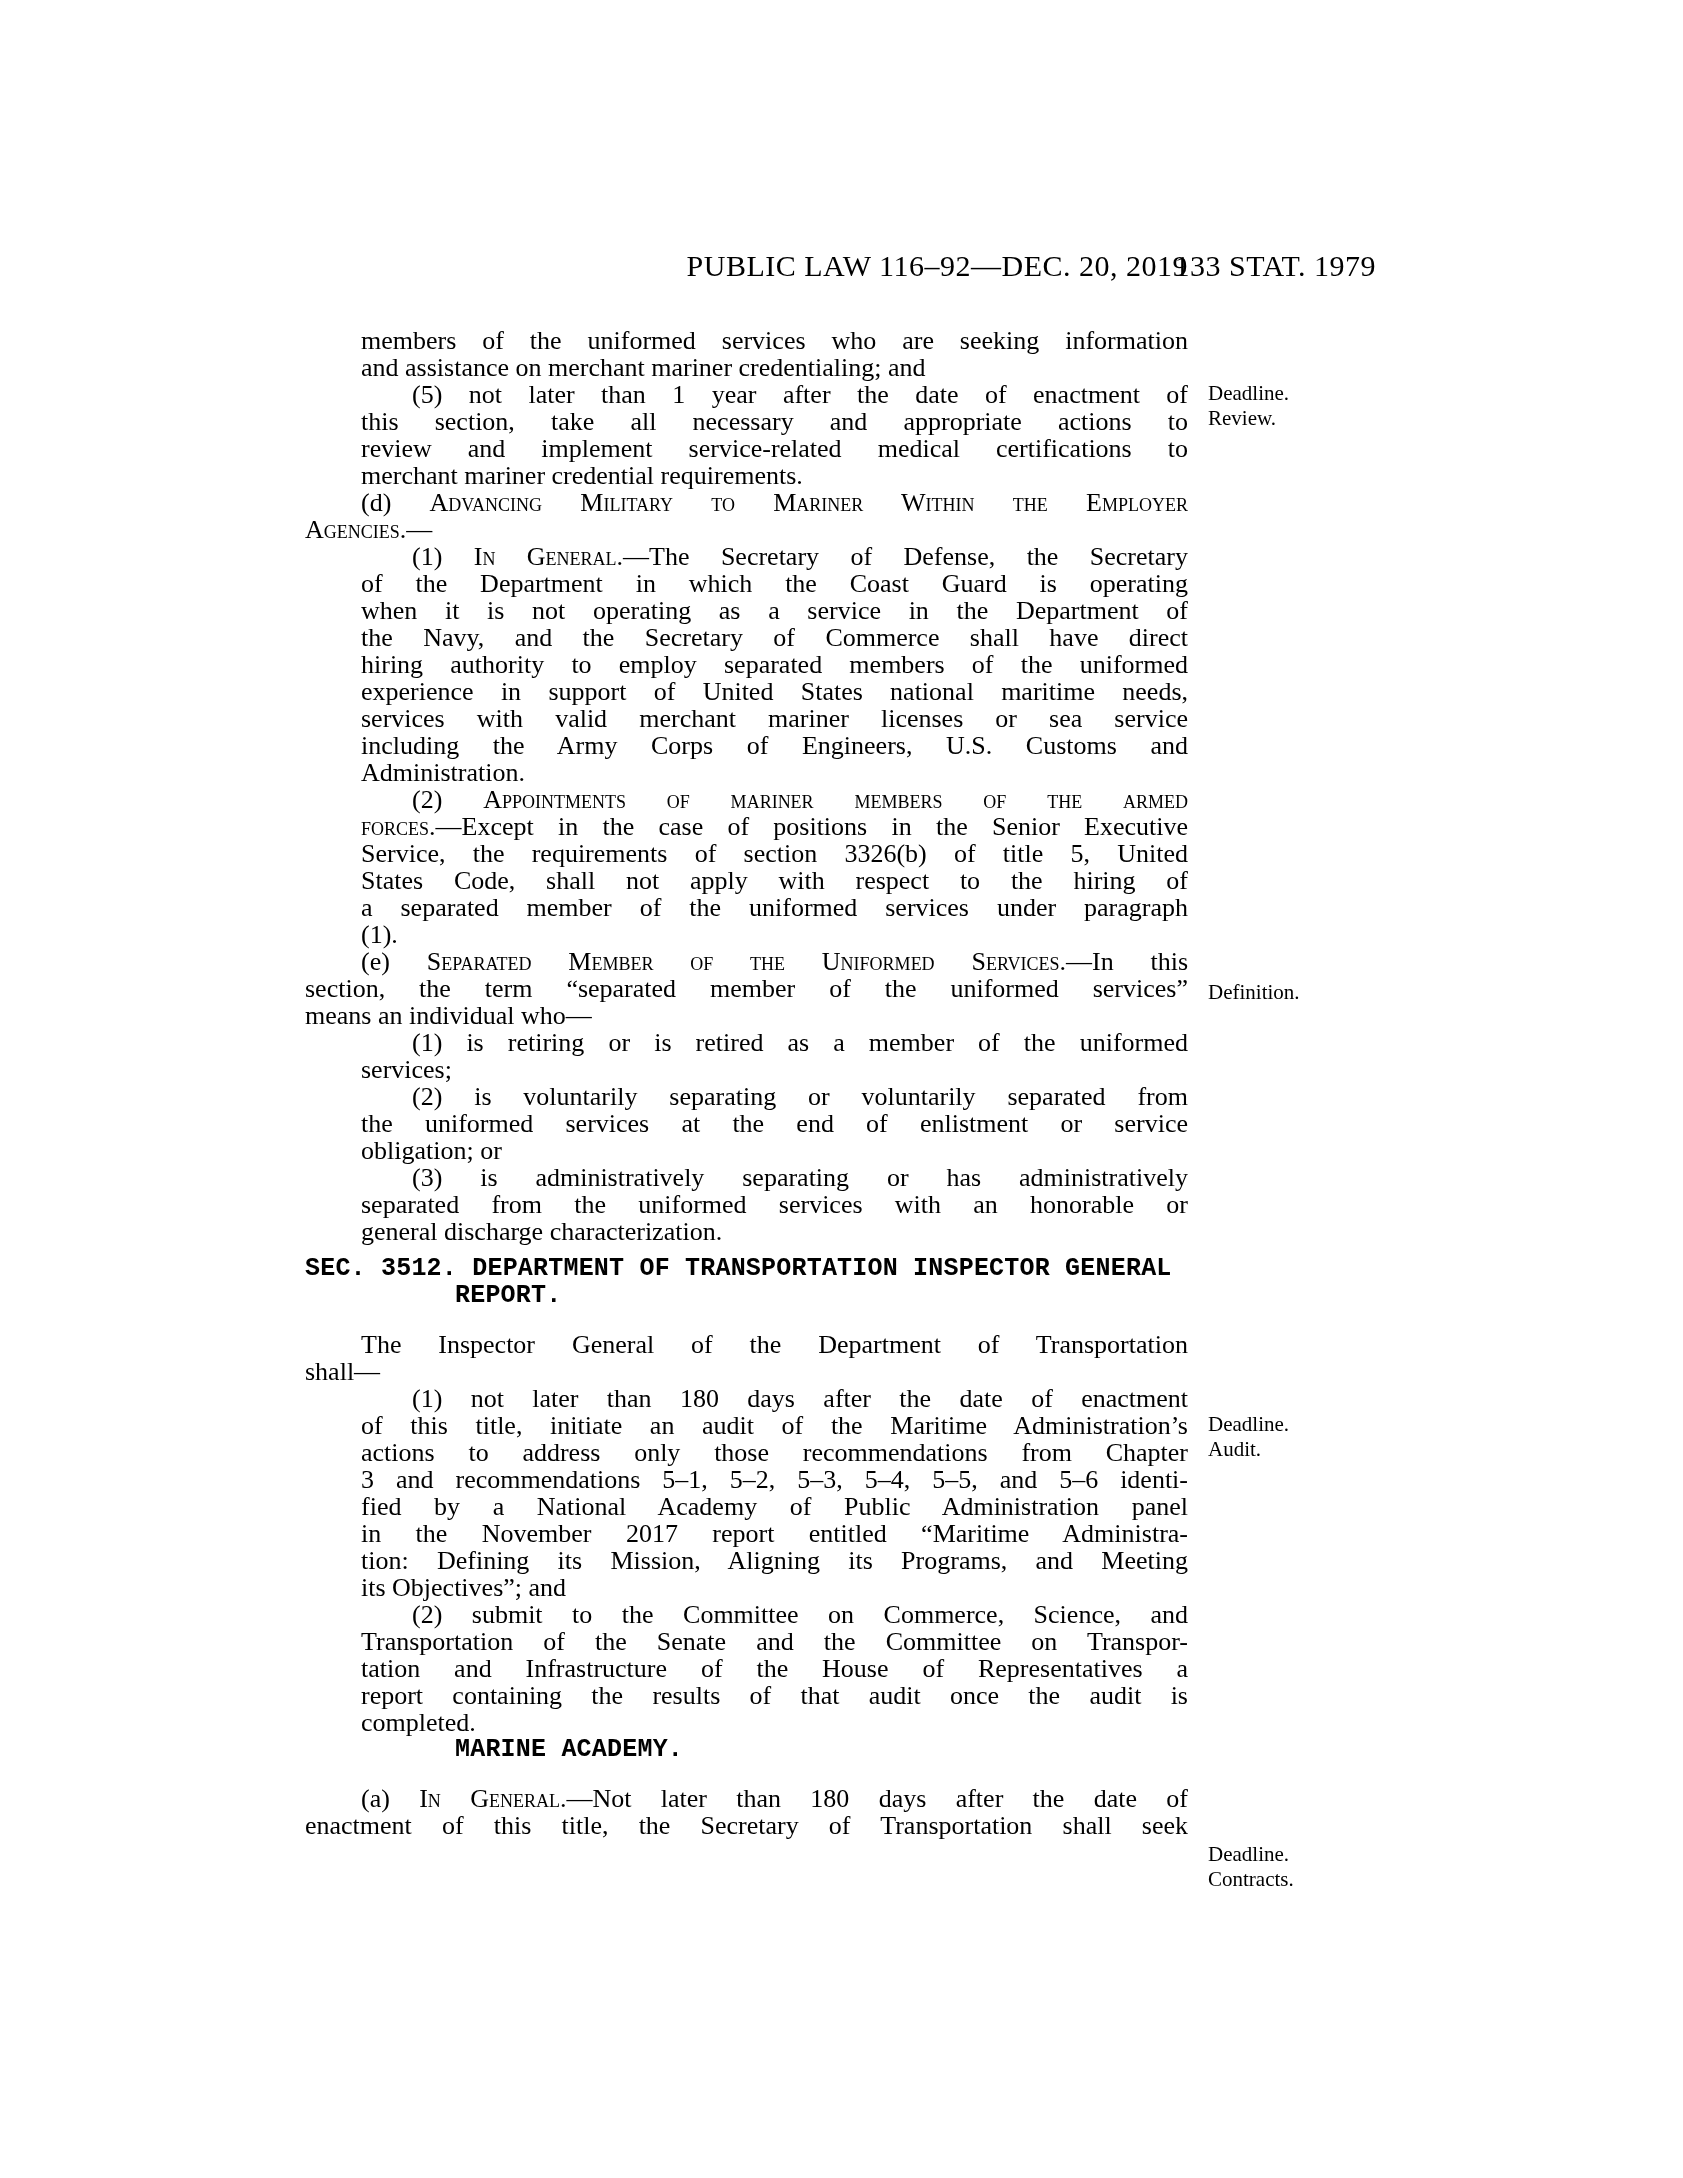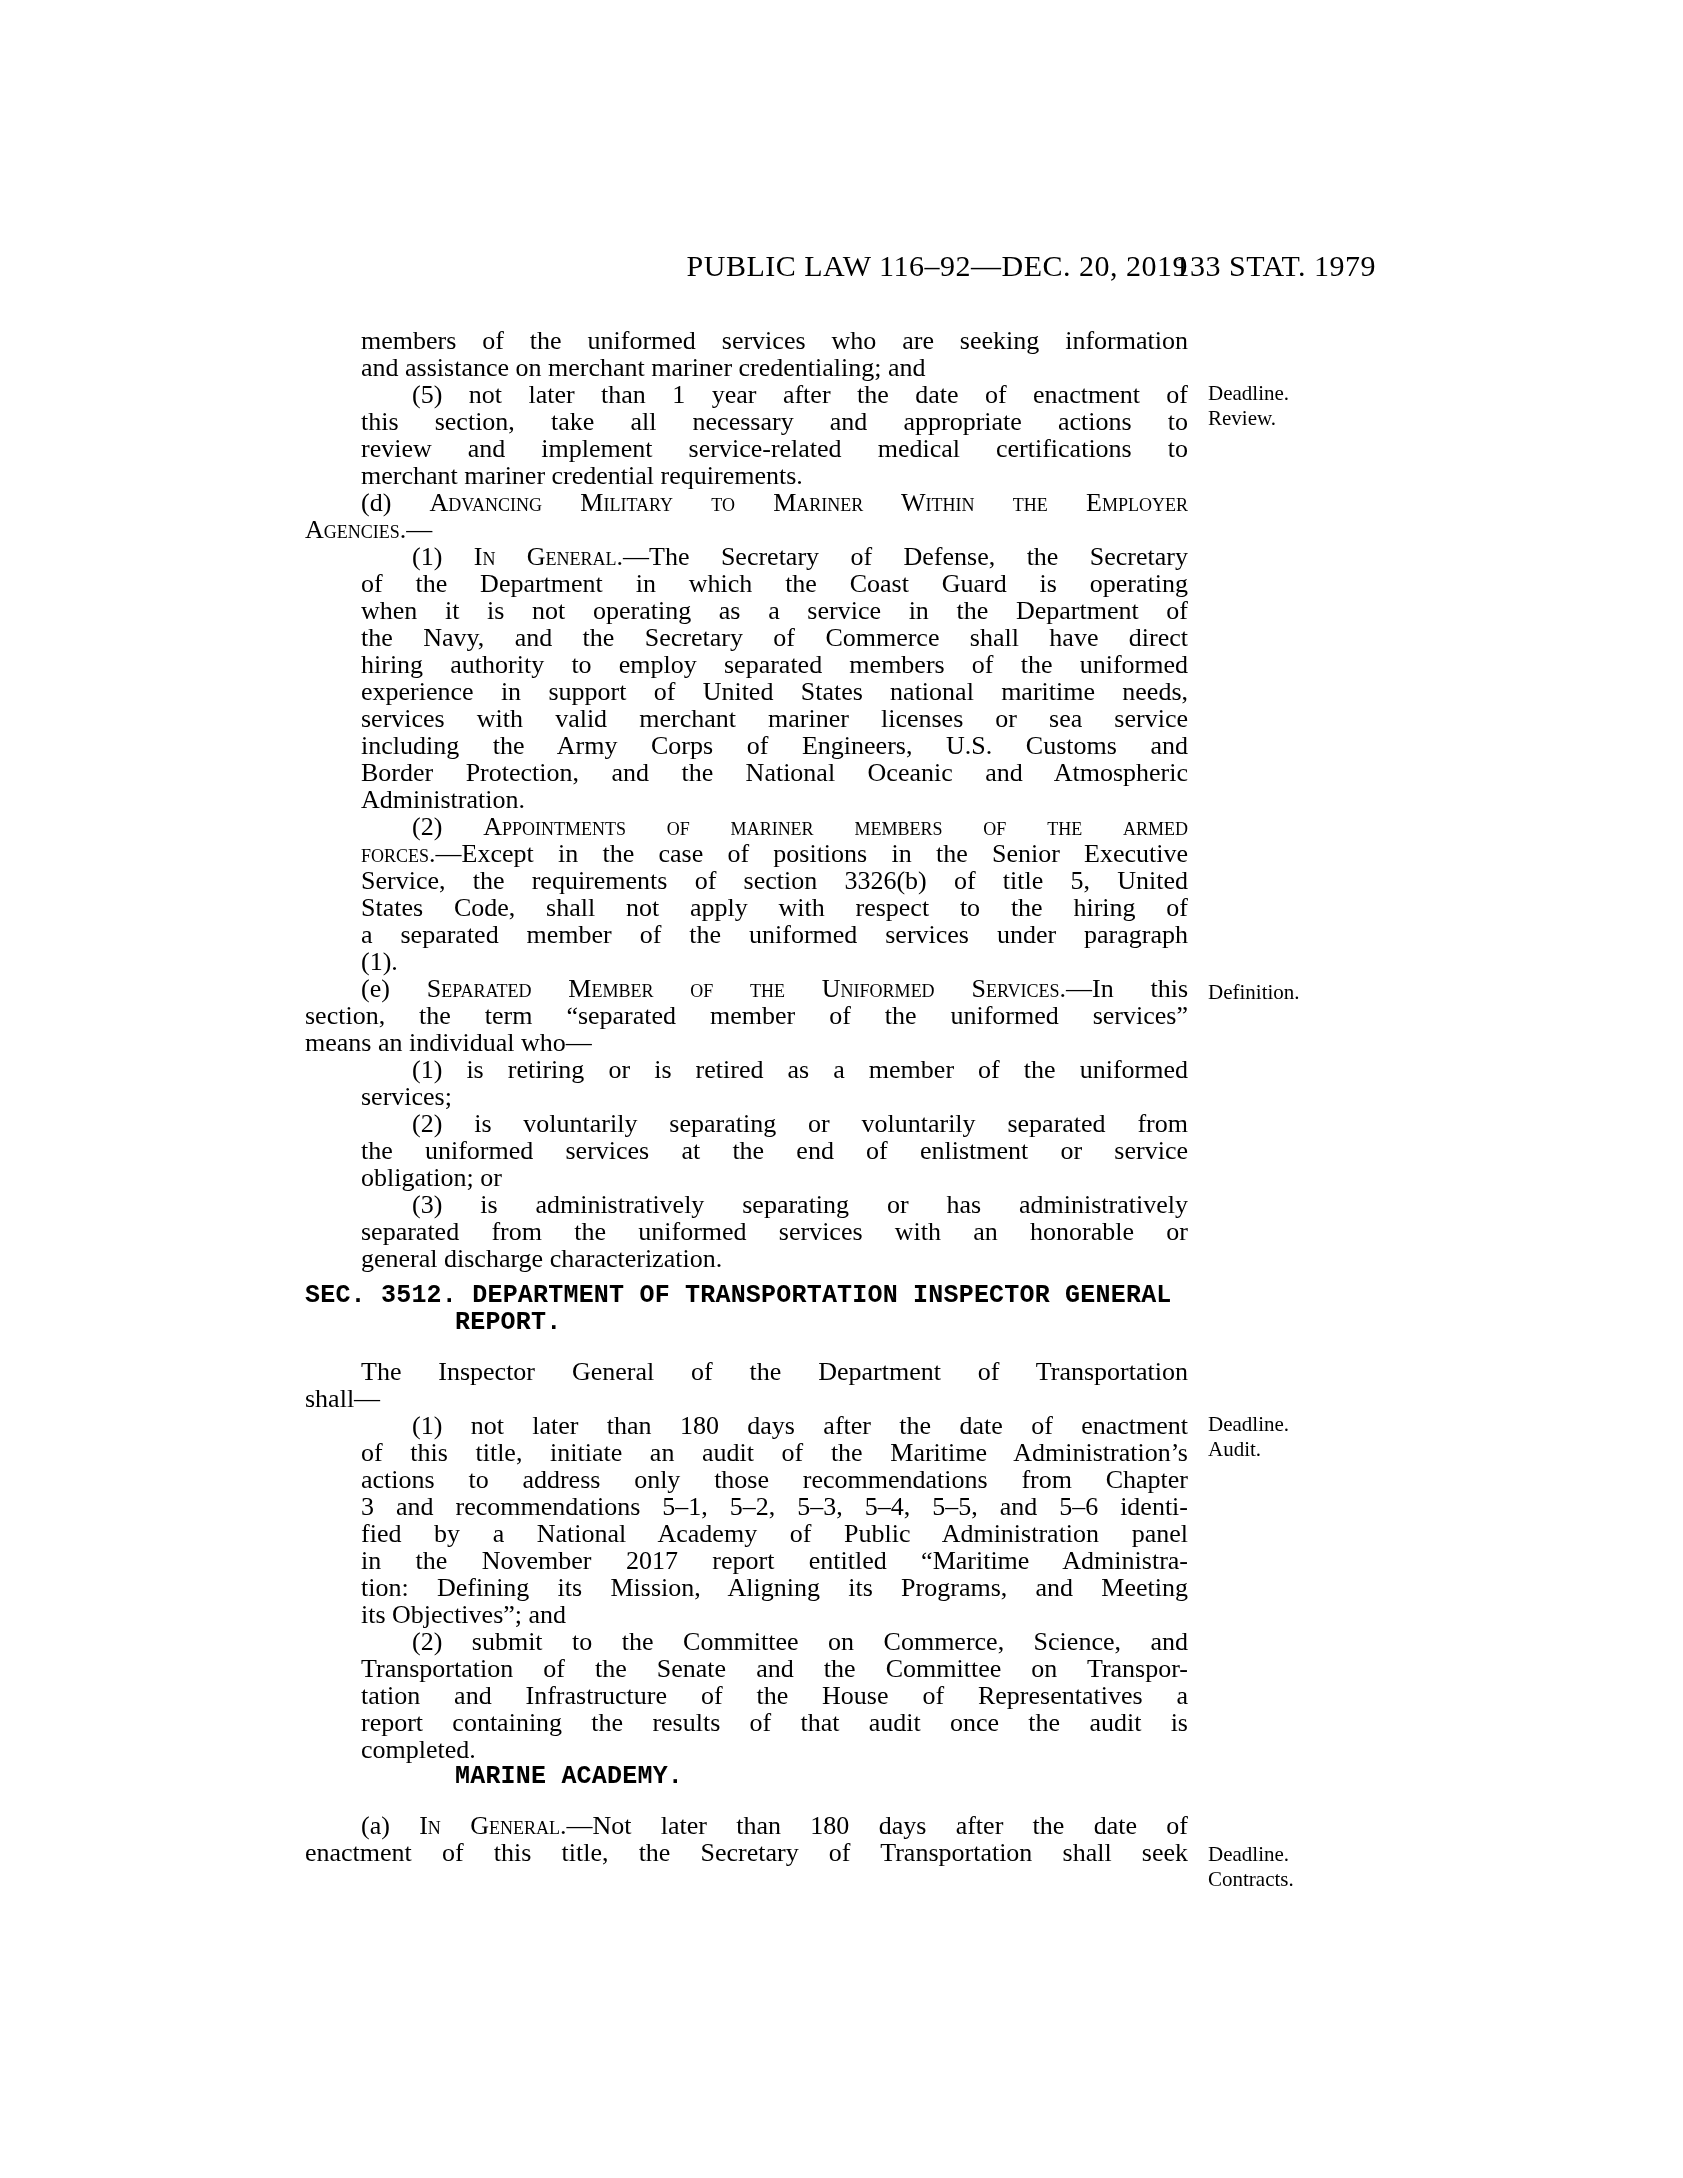--- a/index.html
+++ b/index.html
@@ -43,21 +43,20 @@
       <div class="line ind1 j"><span>(d) </span><span class="sc">Advancing Military to Mariner Within the Employer</span></div>
       <div class="line ind0"><span class="sc">Agencies.—</span></div>
       <div class="line ind2 j"><span>(1) </span><span class="sc">In General.—</span><span>The Secretary of Defense, the Secretary</span></div>
       <div class="line ind1 j"><span>of the Department in which the Coast Guard is operating</span></div>
       <div class="line ind1 j"><span>when it is not operating as a service in the Department of</span></div>
       <div class="line ind1 j"><span>the Navy, and the Secretary of Commerce shall have direct</span></div>
       <div class="line ind1 j"><span>hiring authority to employ separated members of the uniformed</span></div>
       <div class="line ind1 j"><span>experience in support of United States national maritime needs,</span></div>
       <div class="line ind1 j"><span>services with valid merchant mariner licenses or sea service</span></div>
       <div class="line ind1 j"><span>including the Army Corps of Engineers, U.S. Customs and</span></div>
-      <div class="line ind1 j"><span>Border Protection, and the National Oceanic and Atmospheric</span></div>
       <div class="line ind1"><span>Administration.</span></div>
       <div class="line ind2 j"><span>(2) </span><span class="sc">Appointments of mariner members of the armed</span></div>
       <div class="line ind1 j"><span class="sc">forces.—</span><span>Except in the case of positions in the Senior Executive</span></div>
       <div class="line ind1 j"><span>Service, the requirements of section 3326(b) of title 5, United</span></div>
       <div class="line ind1 j"><span>States Code, shall not apply with respect to the hiring of</span></div>
       <div class="line ind1 j"><span>a separated member of the uniformed services under paragraph</span></div>
       <div class="line ind1"><span>(1).</span></div>
       <div class="line ind1 j"><span>(e) </span><span class="sc">Separated Member of the Uniformed Services.—</span><span>In this</span></div>
       <div class="line ind0 j"><span>section, the term “separated member of the uniformed services”</span></div>
       <div class="line ind0"><span>means an individual who—</span></div>

